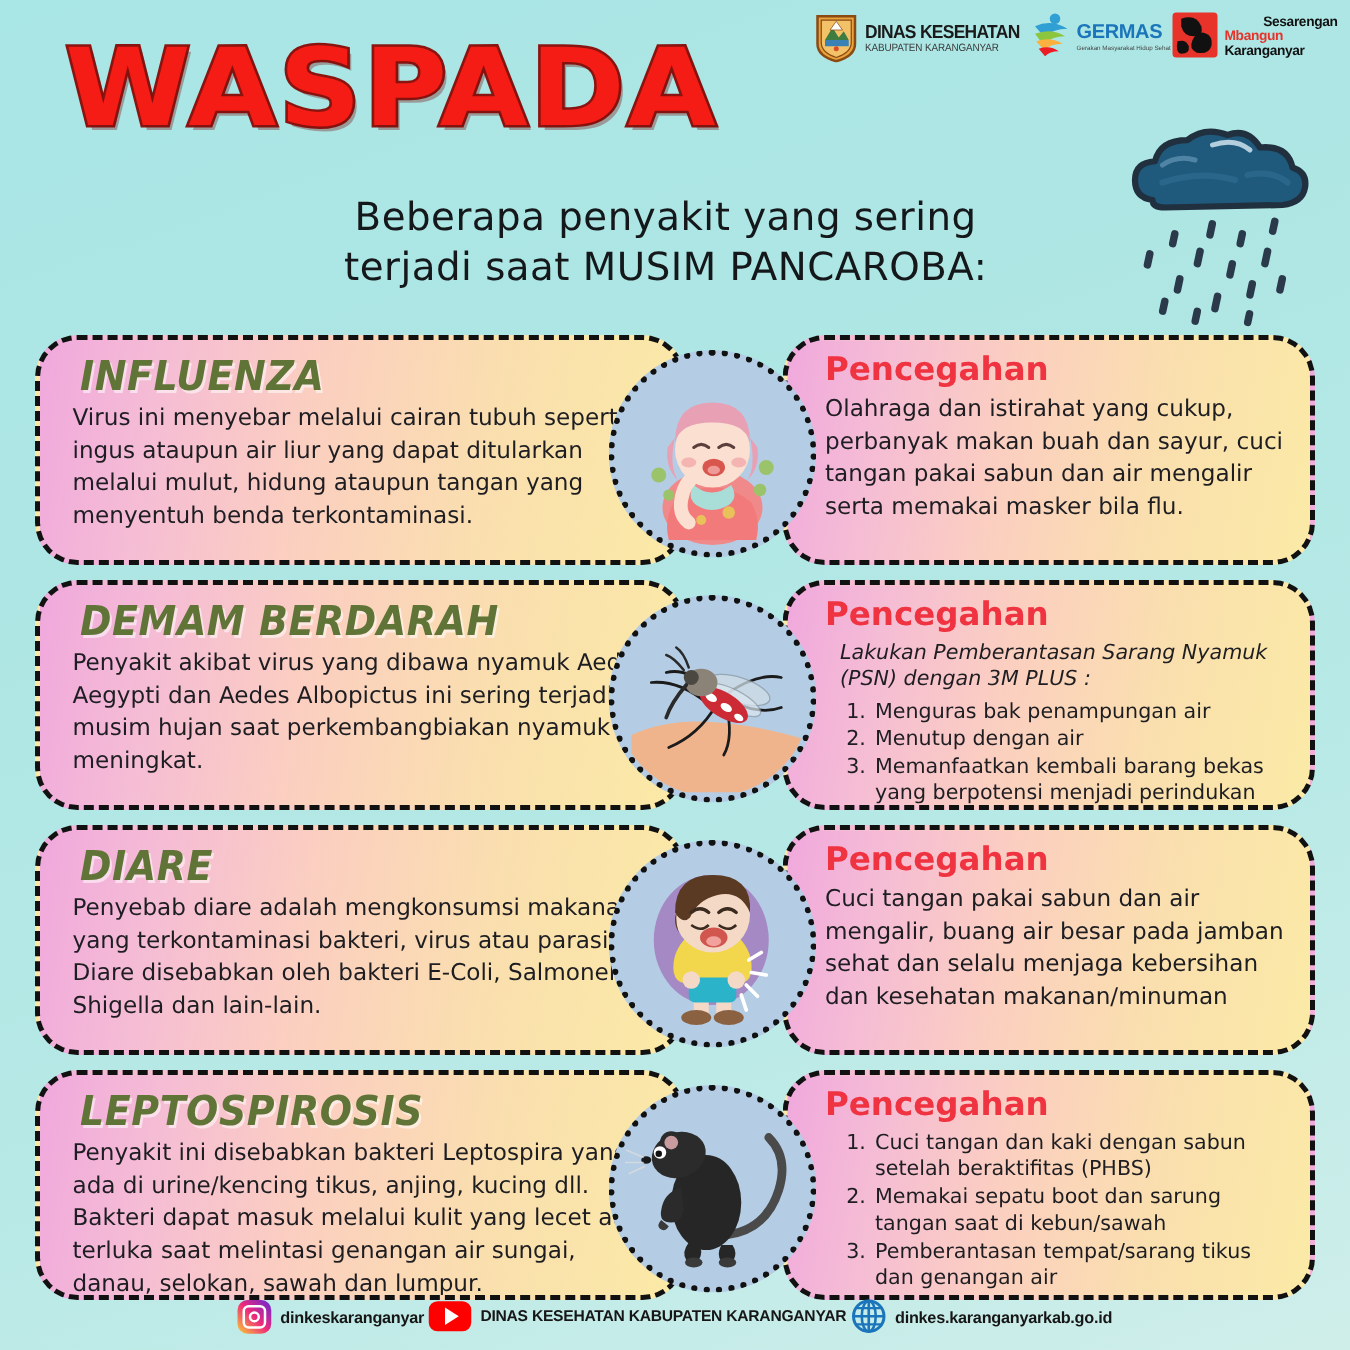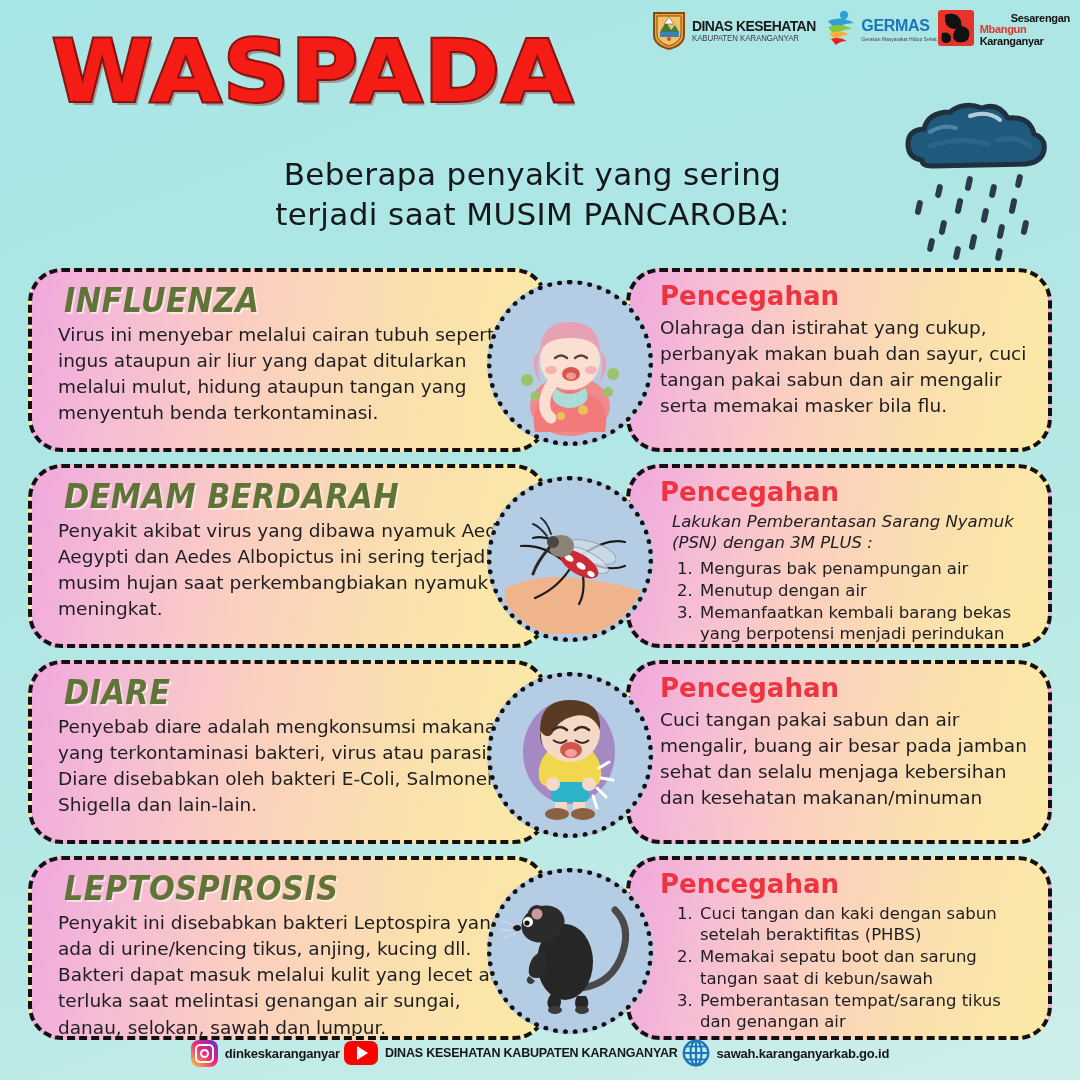--- a/index.html
+++ b/index.html
@@ -397,15 +397,15 @@
     <span class="web-icon">
       <svg width="28" height="28" viewBox="0 0 28 28">
         <circle cx="14" cy="14" r="12.2" fill="none" stroke="#1b75bb" stroke-width="2.4"></circle>
         <ellipse cx="14" cy="14" rx="5.6" ry="12.2" fill="none" stroke="#1b75bb" stroke-width="2.1"></ellipse>
         <line x1="2" y1="14" x2="26" y2="14" stroke="#1b75bb" stroke-width="2.1"></line>
         <line x1="4" y1="7.5" x2="24" y2="7.5" stroke="#1b75bb" stroke-width="1.8"></line>
         <line x1="4" y1="20.5" x2="24" y2="20.5" stroke="#1b75bb" stroke-width="1.8"></line>
         <line x1="14" y1="1.8" x2="14" y2="26.2" stroke="#1b75bb" stroke-width="2.1"></line>
       </svg>
     </span>
-    <span class="lbl">sawah.karanganyarkab.go.id</span>
+    <span class="lbl">dinkes.karanganyarkab.go.id</span>
   </div>
 </div>
 
 </body></html>

